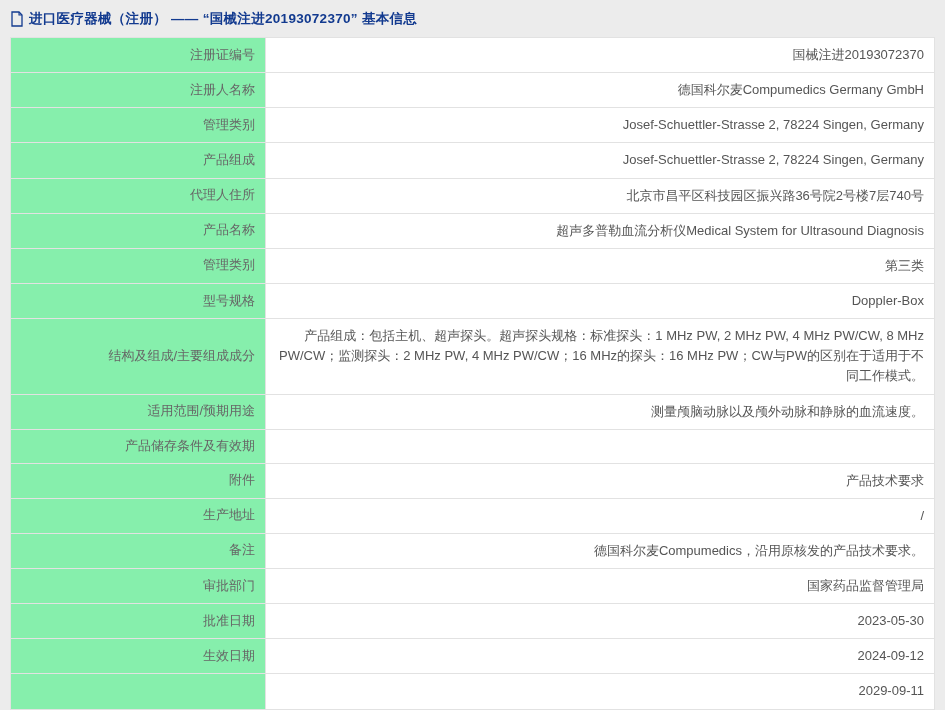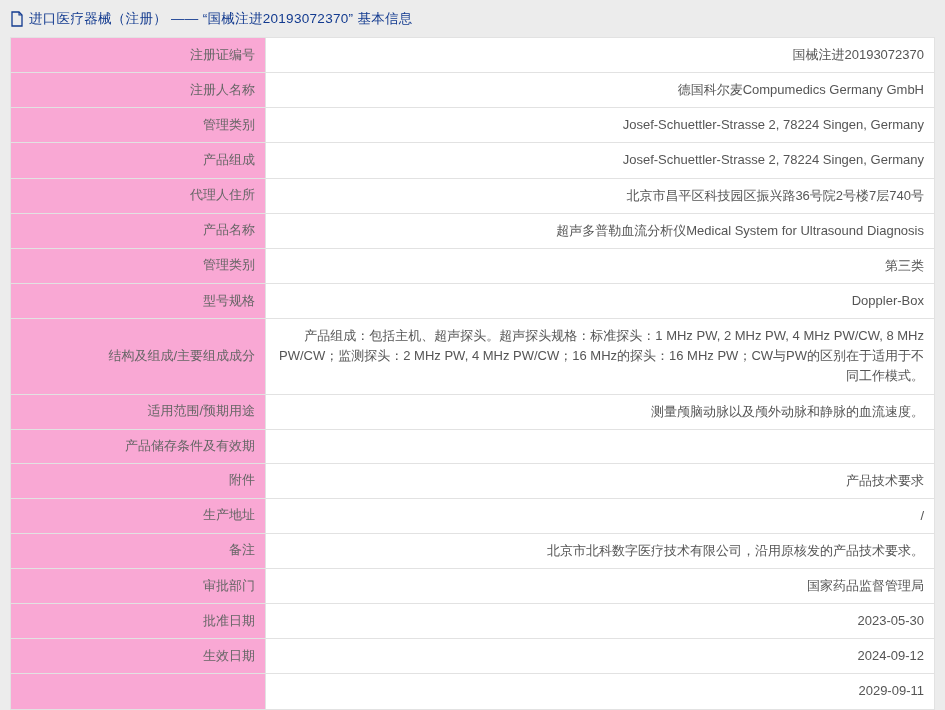--- a/index.html
+++ b/index.html
@@ -23,42 +23,42 @@
   .doc-icon {
     width: 14px;
     height: 16px;
     display: inline-flex;
     align-items: center;
     flex: 0 0 auto;
   }
   .header .title {
     color: #123a8f;
     font-size: 13.5px;
-    font-weight: normal;
+    font-weight: bold;
     letter-spacing: 0.3px;
   }
   table.info-table {
     width: 925px;
     margin: 0 10px;
     border-collapse: collapse;
     background: #ffffff;
     border: 1px solid #d5d5d5;
     table-layout: fixed;
   }
   table.info-table td {
     border: 1px solid #e2e2e2;
     font-size: 13px;
     vertical-align: middle;
   }
   td.label-cell {
     width: 255px;
     text-align: right;
     padding: 7px 10px 7px 6px;
     color: #666666;
-    background: #f9a8d4;
+    background: #86efac;
     line-height: 1.45;
   }
   td.value-cell {
     text-align: right;
     padding: 7px 10px;
     color: #555555;
     line-height: 1.55;
     white-space: pre-line;
     word-wrap: break-word;
   }
@@ -127,21 +127,21 @@
         <tr>
           <td class="label-cell"><span>附件</span></td>
           <td class="value-cell">产品技术要求</td>
         </tr>
         <tr>
           <td class="label-cell"><span>生产地址</span></td>
           <td class="value-cell">/</td>
         </tr>
         <tr>
           <td class="label-cell"><span>备注</span></td>
-          <td class="value-cell">北京市北科数字医疗技术有限公司，沿用原核发的产品技术要求。</td>
+          <td class="value-cell">德国科尔麦Compumedics，沿用原核发的产品技术要求。</td>
         </tr>
         <tr>
           <td class="label-cell"><span>审批部门</span></td>
           <td class="value-cell">国家药品监督管理局</td>
         </tr>
         <tr>
           <td class="label-cell"><span>批准日期</span></td>
           <td class="value-cell">2023-05-30</td>
         </tr>
         <tr>

